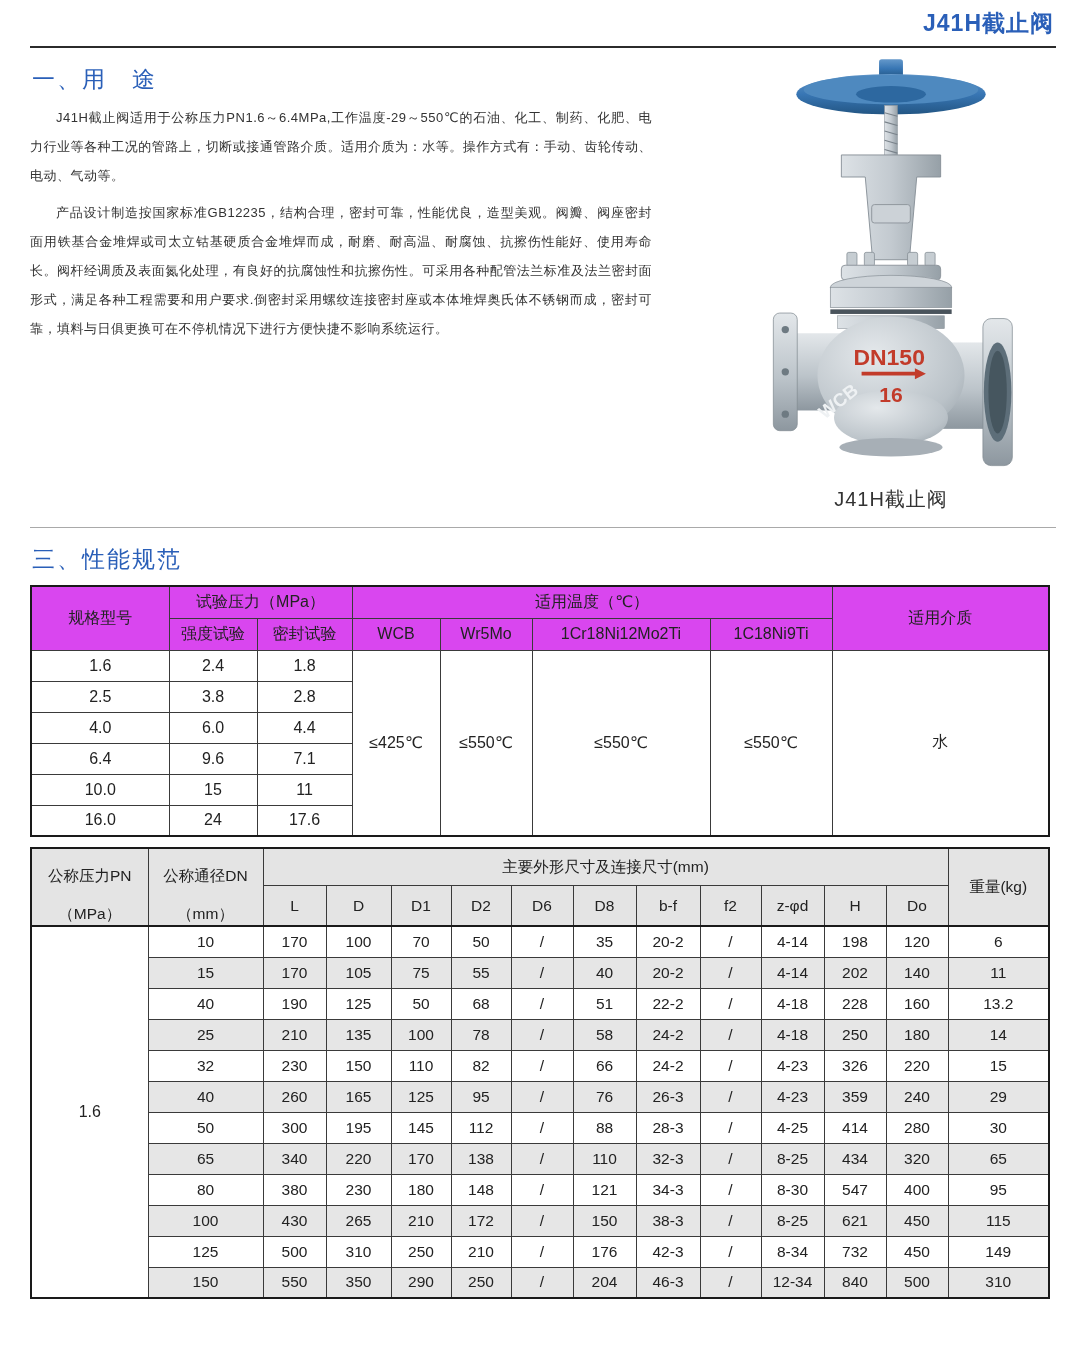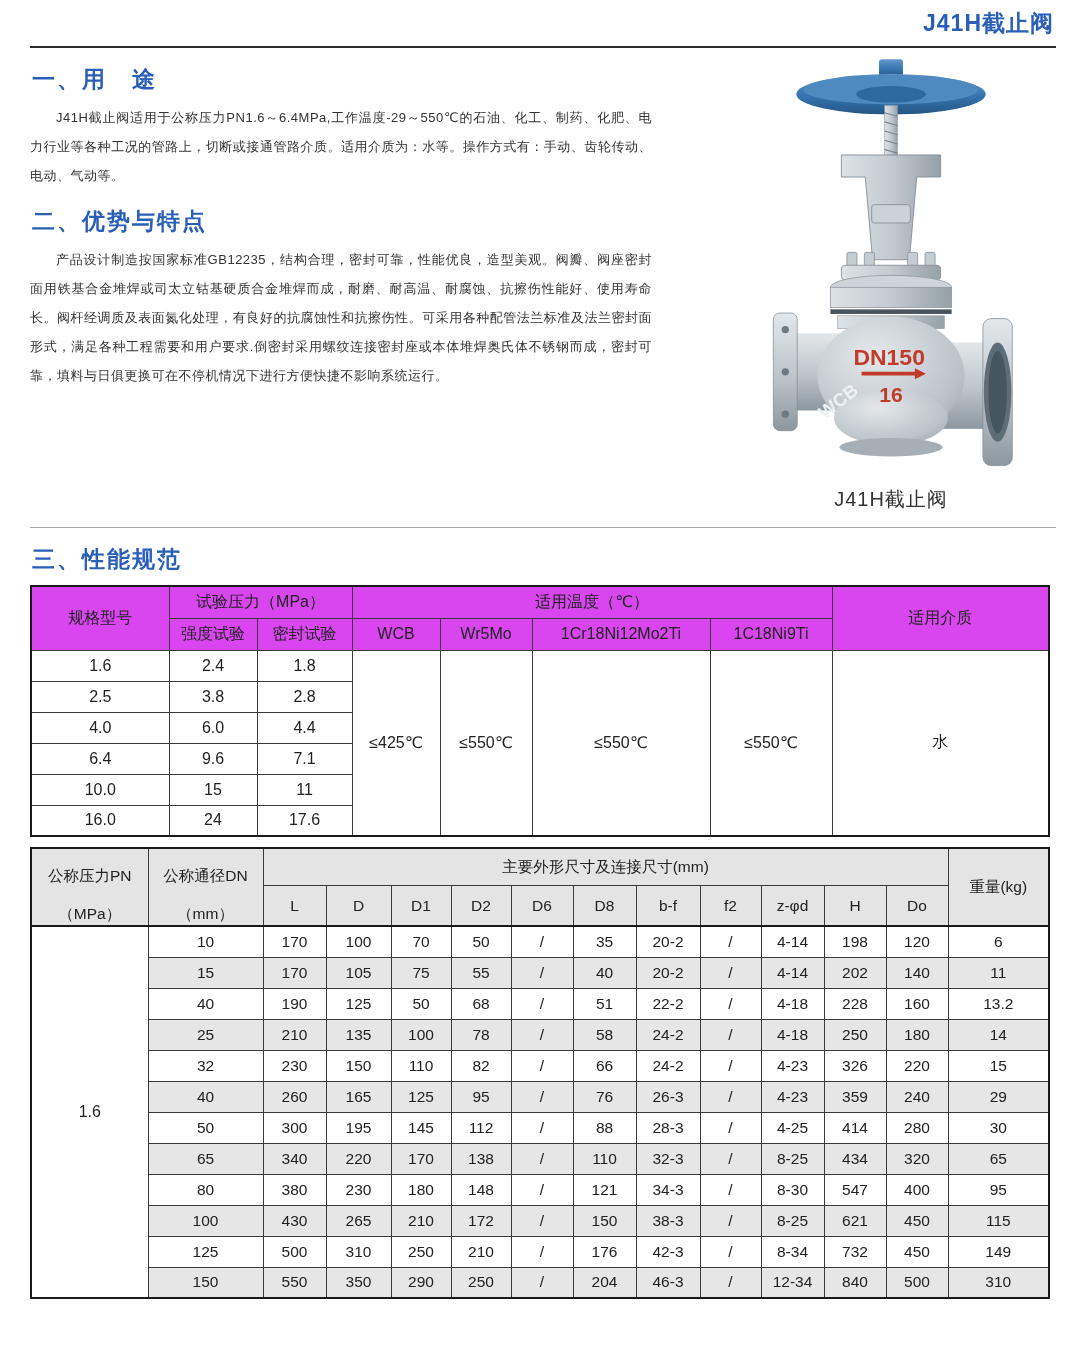--- a/index.html
+++ b/index.html
@@ -15,21 +15,21 @@
   .page-title {
     text-align:right; font-size:23px; font-weight:bold;
     color:#2a5fb8; letter-spacing:1px; padding-right:2px;
   }
   .title-rule { border:none; border-top:2px solid #2b2b2b; margin-top:7px; }
 
   
   .top-area { display:flex; align-items:flex-start; }
   .left-col { width:622px; }
   h2.sec-heading {
-    color:#2a5fb8; font-size:23px; font-weight:bold;
+    color:#2a5fb8; font-size:23px; font-weight:normal;
     letter-spacing:2px; margin:16px 0 8px 2px;
   }
   .left-col h2.sec-heading:first-child { margin-top:16px; }
   p.body-text {
     font-size:13px; line-height:29px; color:#333;
     text-indent:2em; text-align:justify; letter-spacing:0.5px;
     margin-bottom:8px; font-weight:500;
   }
   .valve-figure { margin-left:auto; width:330px; text-align:center; padding-top:4px; }
   .valve-figure svg { display:block; margin:0 auto; }
@@ -66,21 +66,20 @@
 
 <div class="page">
 
   <div class="page-title">J41H截止阀</div>
   <hr class="title-rule">
 
   <div class="top-area">
     <div class="left-col">
       <h2 class="sec-heading">一、用　途</h2>
       <p class="body-text">J41H截止阀适用于公称压力PN1.6～6.4MPa,工作温度-29～550℃的石油、化工、制药、化肥、电力行业等各种工况的管路上，切断或接通管路介质。适用介质为：水等。操作方式有：手动、齿轮传动、电动、气动等。</p>
-      <h2 class="sec-heading">二、优势与特点</h2>
       <p class="body-text">产品设计制造按国家标准GB12235，结构合理，密封可靠，性能优良，造型美观。阀瓣、阀座密封面用铁基合金堆焊或司太立钴基硬质合金堆焊而成，耐磨、耐高温、耐腐蚀、抗擦伤性能好、使用寿命长。阀杆经调质及表面氮化处理，有良好的抗腐蚀性和抗擦伤性。可采用各种配管法兰标准及法兰密封面形式，满足各种工程需要和用户要求.倒密封采用螺纹连接密封座或本体堆焊奥氏体不锈钢而成，密封可靠，填料与日俱更换可在不停机情况下进行方便快捷不影响系统运行。</p>
     </div>
 
     <figure class="valve-figure">
       <svg width="292" height="432" viewBox="0 0 300 470">
         <defs>
           <linearGradient id="gMetal" x1="0" y1="0" x2="1" y2="0">
             <stop offset="0" stop-color="#dde2e6"></stop>
               <stop offset="0.5" stop-color="#c3cad0"></stop>
               <stop offset="1" stop-color="#96a0a7"></stop>

